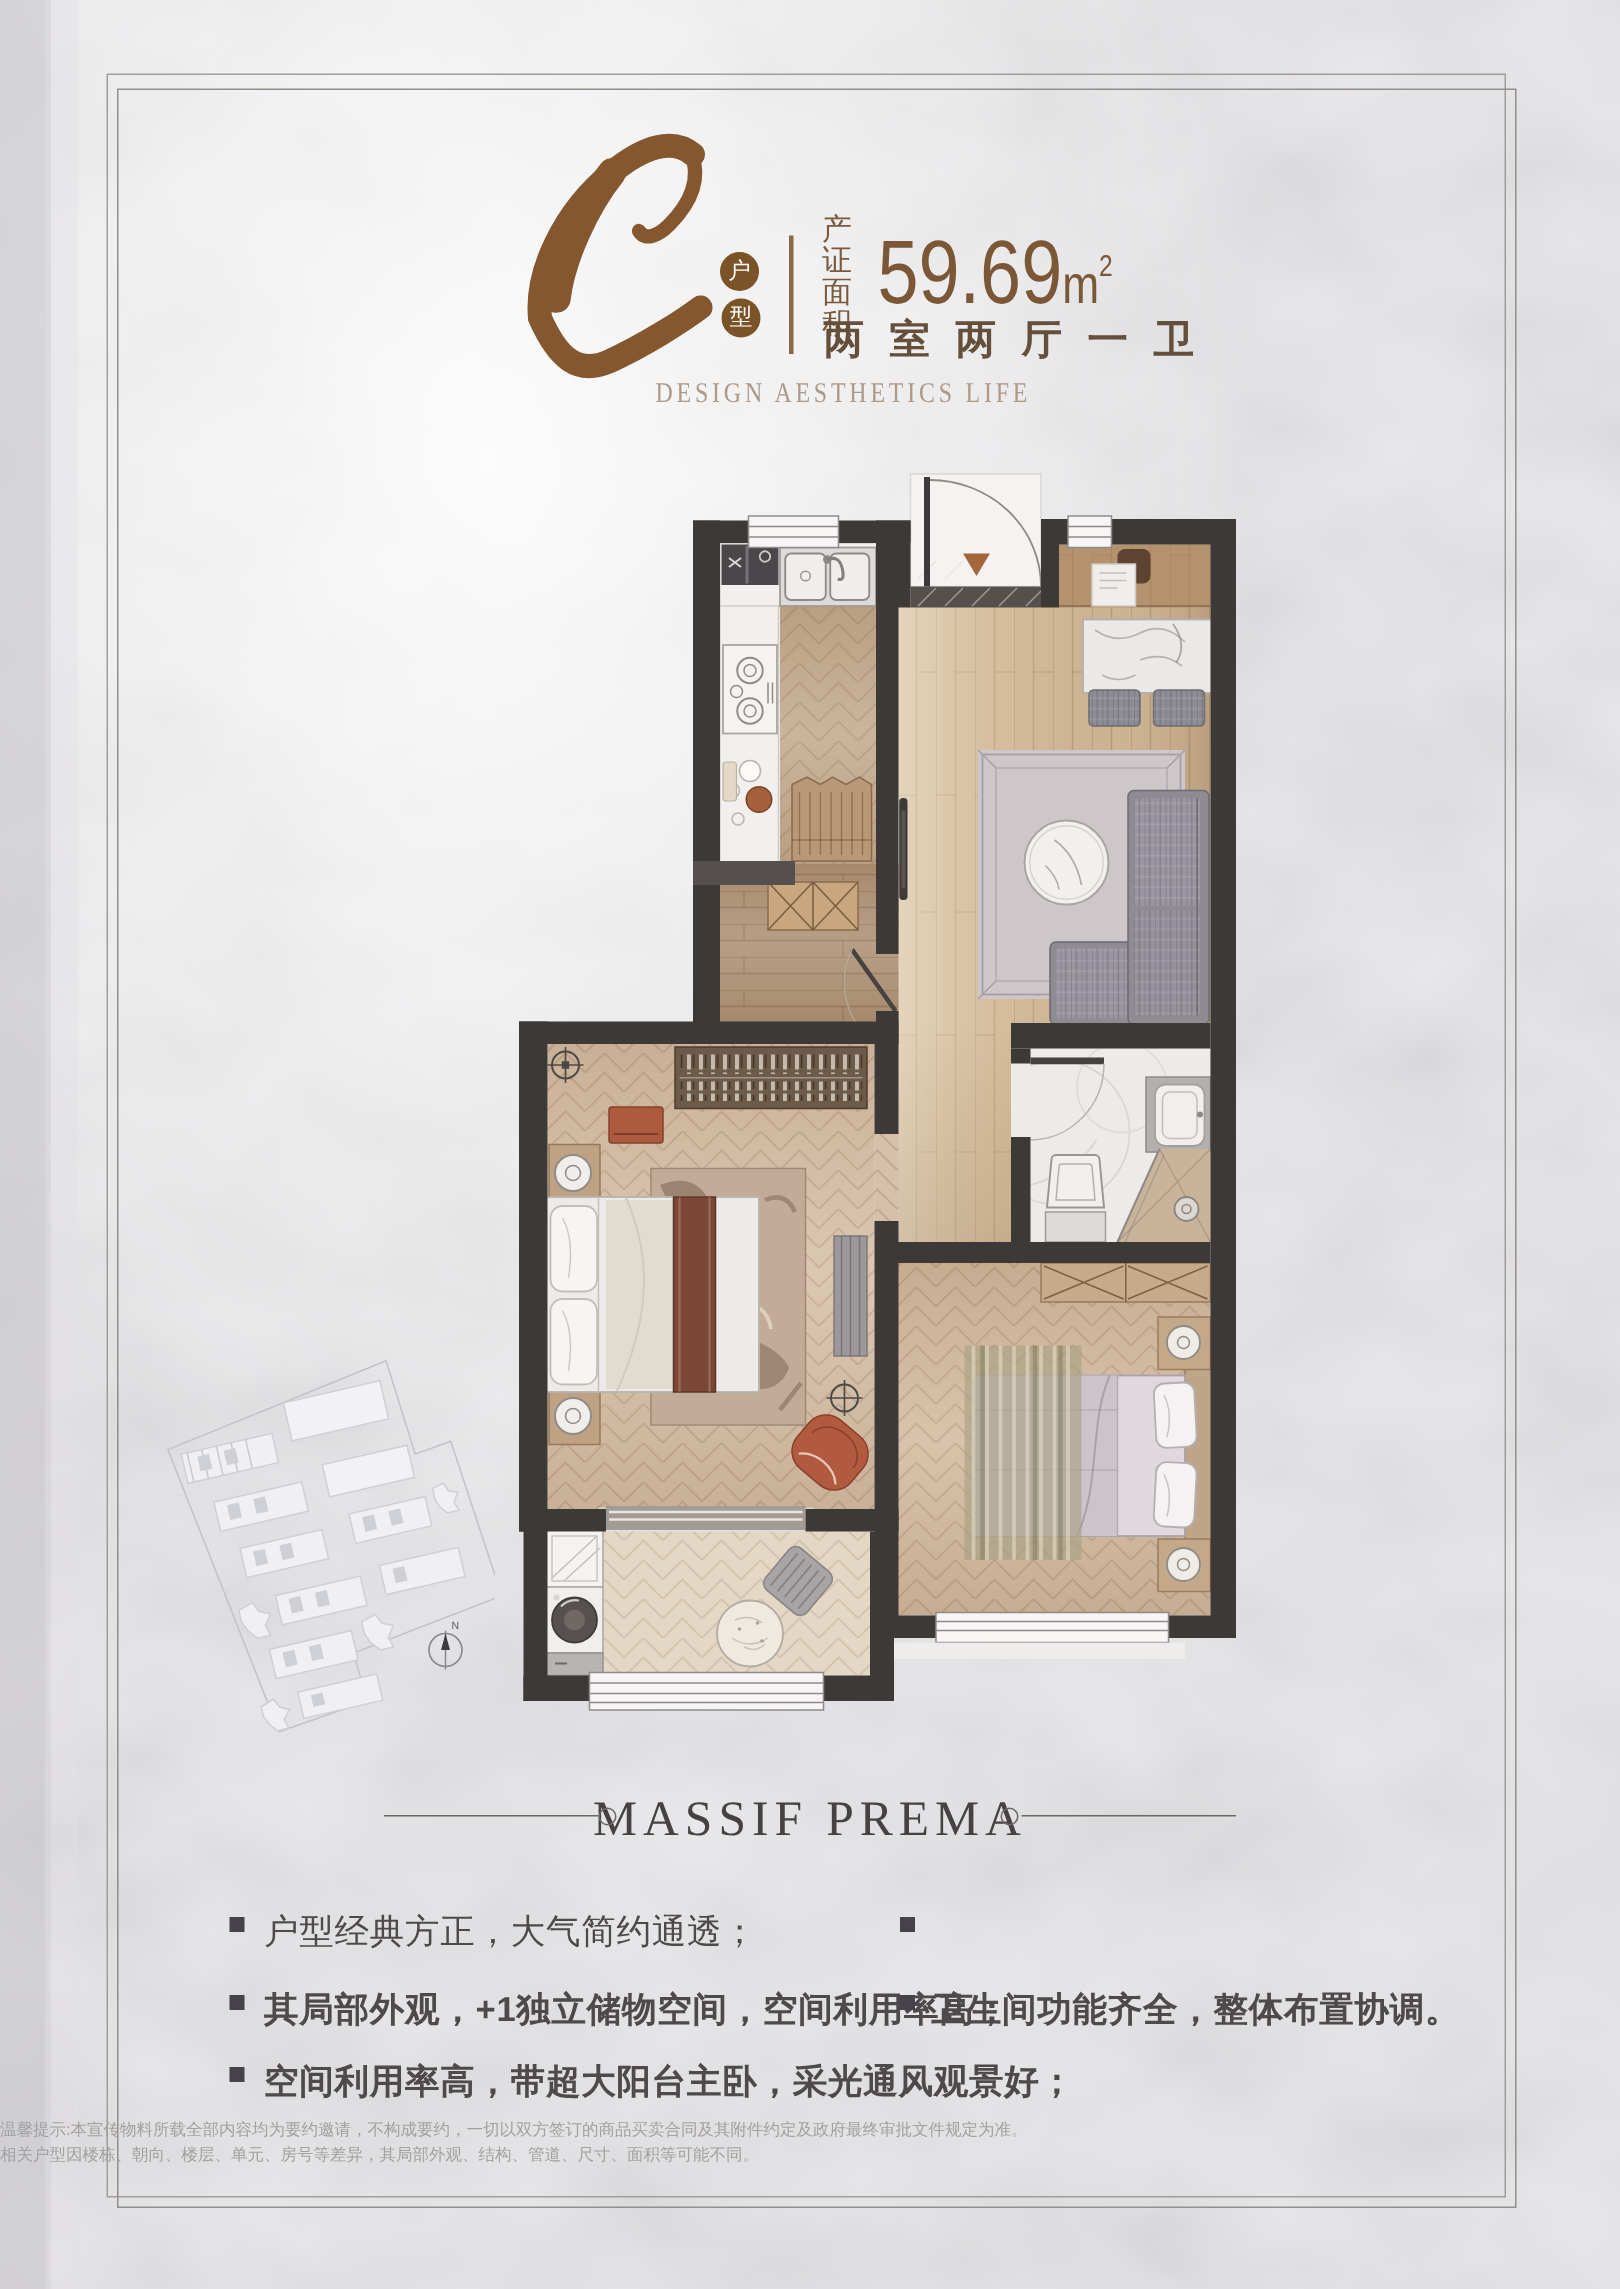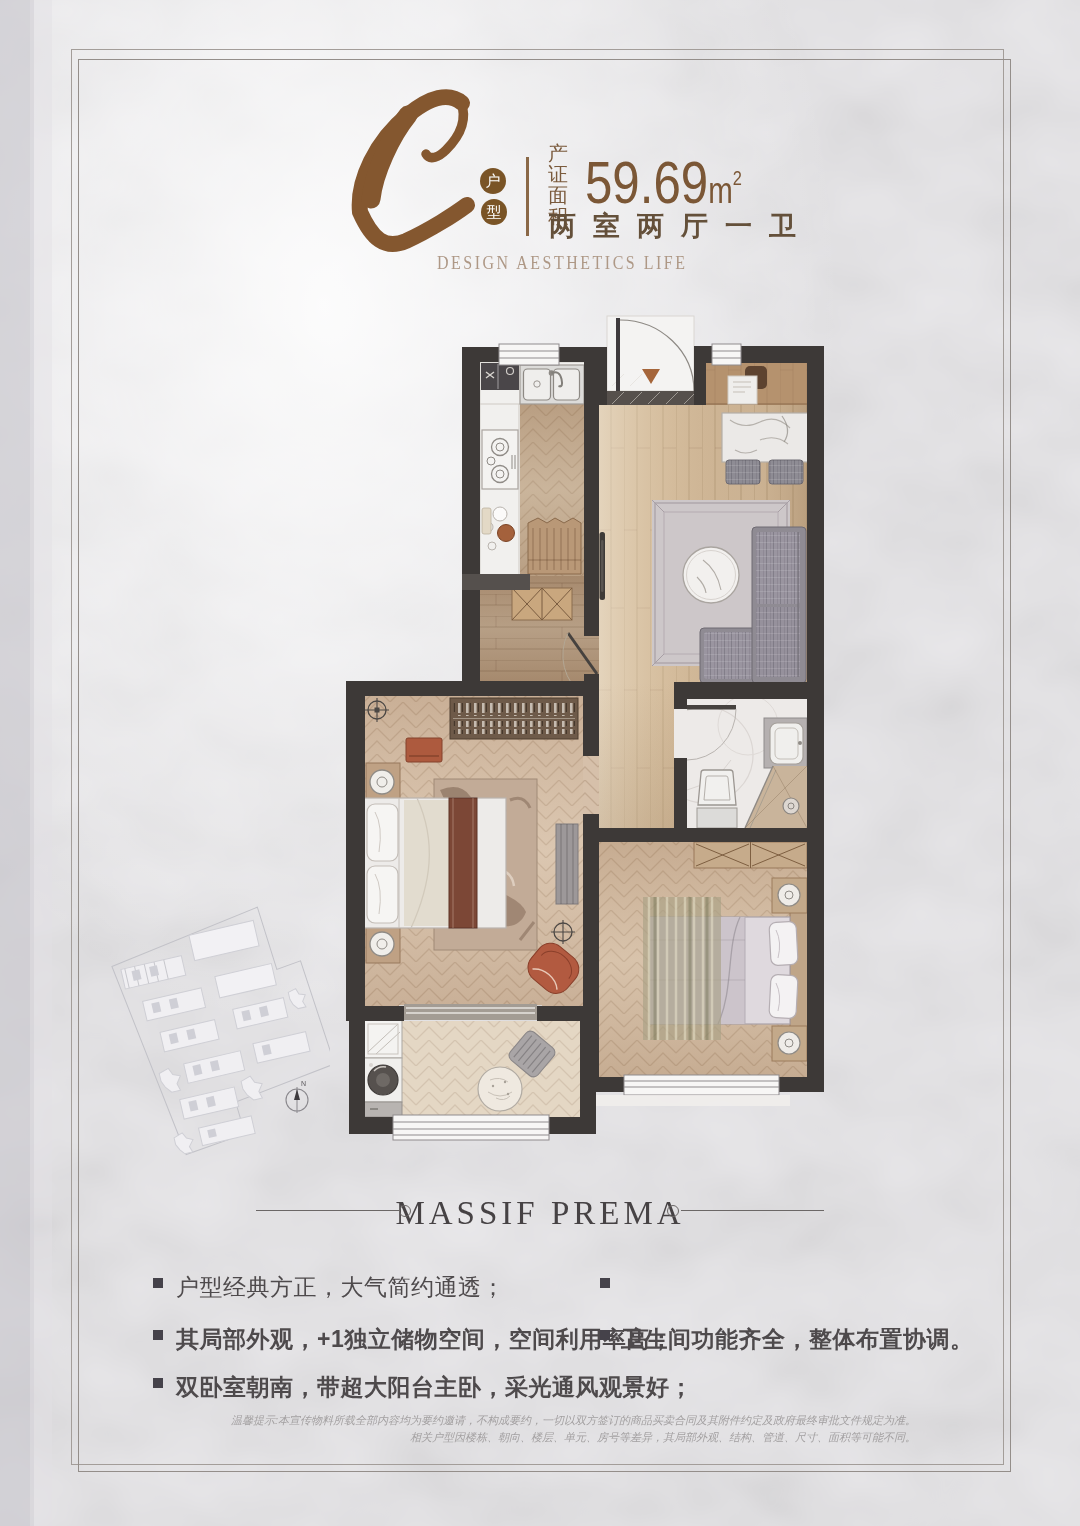--- a/index.html
+++ b/index.html
@@ -467,20 +467,20 @@
 
 <div class="abs" style="left:667px;top:1205px;width:10px;height:10px;border:1px solid #6b6766;border-radius:50%;"></div>
 
 <div class="abs" style="left:681px;top:1210px;width:143px;height:1px;background:#6b6766;"></div>
 
 <div class="abs" style="left:153px;top:1278px;width:10px;height:10px;background:#45424a;"></div>
 <div class="abs" style="left:176px;top:1272px;font-size:23px;color:#4e4a4c;letter-spacing:0.5px;font-weight:normal;">户型经典方正，大气简约通透；</div>
 <div class="abs" style="left:153px;top:1330px;width:10px;height:10px;background:#45424a;"></div>
 <div class="abs" style="left:176px;top:1324px;font-size:23px;color:#4e4a4c;letter-spacing:0.5px;font-weight:bold;">其局部外观，+1独立储物空间，空间利用率高；</div>
 <div class="abs" style="left:153px;top:1378px;width:10px;height:10px;background:#45424a;"></div>
-<div class="abs" style="left:176px;top:1372px;font-size:23px;color:#4e4a4c;letter-spacing:0.5px;font-weight:bold;">双卧室朝南，带超大阳台主卧，采光通风观景好；</div>
+<div class="abs" style="left:176px;top:1372px;font-size:23px;color:#4e4a4c;letter-spacing:0.5px;font-weight:bold;">空间利用率高，带超大阳台主卧，采光通风观景好；</div>
 <div class="abs" style="left:600px;top:1278px;width:10px;height:10px;background:#45424a;"></div>
 <div class="abs" style="left:600px;top:1330px;width:10px;height:10px;background:#45424a;"></div>
 <div class="abs" style="left:621px;top:1324px;font-size:23px;color:#4e4a4c;letter-spacing:0.5px;font-weight:bold;">卫生间功能齐全，整体布置协调。</div>
 
-<div class="abs" style="left:0;top:1412px;width:916px;text-align:right;font-size:11px;line-height:17px;color:#a3a0a1;font-style:italic;">温馨提示:本宣传物料所载全部内容均为要约邀请，不构成要约，一切以双方签订的商品买卖合同及其附件约定及政府最终审批文件规定为准。<br>相关户型因楼栋、朝向、楼层、单元、房号等差异，其局部外观、结构、管道、尺寸、面积等可能不同。</div>
+<div class="abs" style="left:0;top:1412px;width:916px;text-align:left;font-size:11px;line-height:17px;color:#a3a0a1;">温馨提示:本宣传物料所载全部内容均为要约邀请，不构成要约，一切以双方签订的商品买卖合同及其附件约定及政府最终审批文件规定为准。<br>相关户型因楼栋、朝向、楼层、单元、房号等差异，其局部外观、结构、管道、尺寸、面积等可能不同。</div>
 
 </div>
 
 </body></html>

